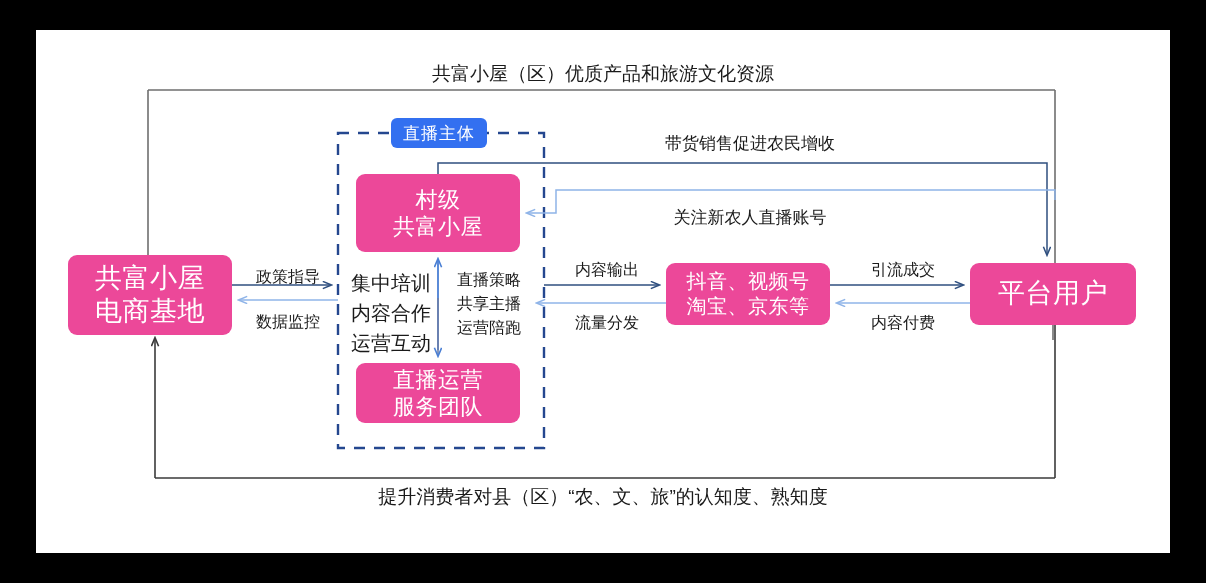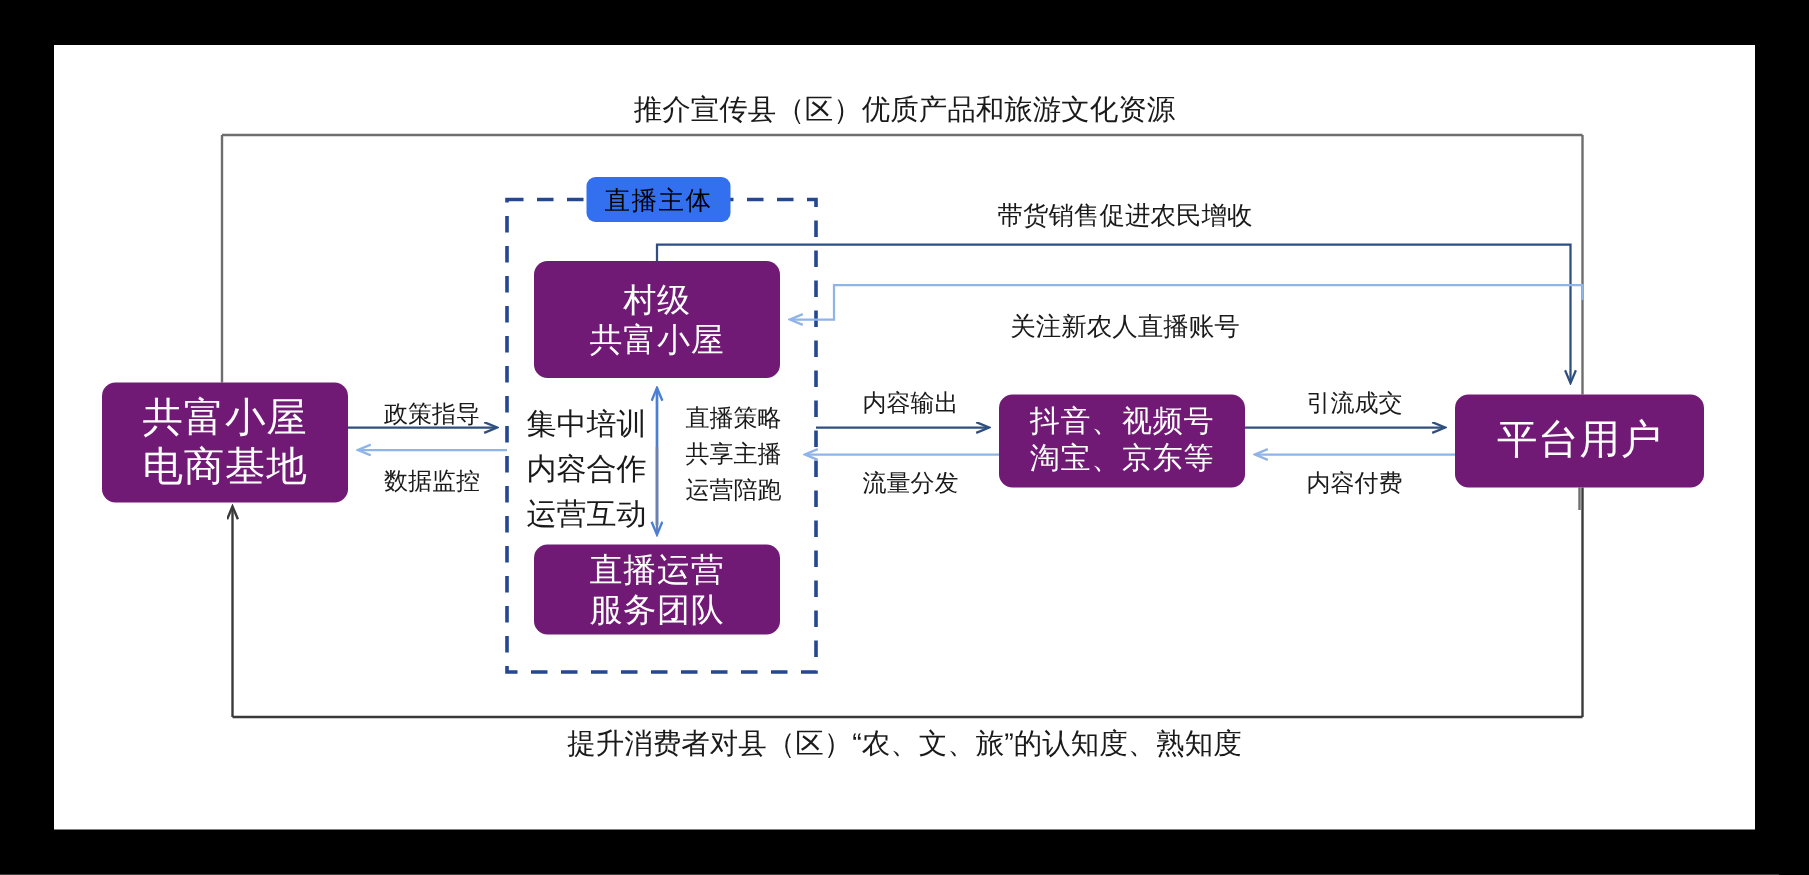--- a/index.html
+++ b/index.html
@@ -1,29 +1,29 @@
 <!DOCTYPE html>
 <html><head>
 <meta charset="utf-8">
 <style>
   html,body{margin:0;padding:0;background:#000;}
   body{width:1206px;height:583px;font-family:"Liberation Sans","DejaVu Sans",sans-serif;}
   #canvas{position:relative;width:1206px;height:583px;overflow:hidden;}
   #sheet{position:absolute;left:36px;top:30px;width:1134px;height:523px;background:#ffffff;}
   #svg{position:absolute;left:0;top:0;width:1206px;height:583px;}
   .node{position:absolute;display:flex;align-items:center;justify-content:center;
-        text-align:center;color:#ffffff;border-radius:9px;background:#701a75;
+        text-align:center;color:#ffffff;border-radius:9px;background:#ec4899;
         line-height:1.24;white-space:pre-line;letter-spacing:.5px;}
   .n-gov{left:68px;top:255px;width:164px;height:80px;font-size:27px;}
   .n-village{left:356px;top:174px;width:164px;height:78px;font-size:22px;}
   .n-team{left:356px;top:363px;width:164px;height:60px;font-size:22px;}
   .n-plat{left:666px;top:263px;width:164px;height:62px;font-size:20px;}
   .n-user{left:970px;top:263px;width:166px;height:62px;font-size:27px;}
   .badge{position:absolute;left:391px;top:118px;width:96px;height:30px;font-size:17px;
-         border-radius:6px;background:#3370F0;color:#000000;display:flex;align-items:center;
+         border-radius:6px;background:#3370F0;color:#ffffff;display:flex;align-items:center;
          justify-content:center;letter-spacing:1px;}
   .lbl{position:absolute;color:#1a1a1a;white-space:pre-line;text-align:center;line-height:1.5;}
   .t-top{left:303px;top:60px;width:600px;font-size:19px;}
   .t-bottom{left:303px;top:483px;width:600px;font-size:19px;}
   .t-sell{left:600px;top:131px;width:300px;font-size:17px;}
   .t-follow{left:600px;top:205px;width:300px;font-size:17px;}
   .t-policy{left:236px;top:265px;width:104px;font-size:16px;}
   .t-data{left:236px;top:310px;width:104px;font-size:16px;}
   .t-col1{left:348px;top:268px;width:86px;font-size:20px;}
   .t-col2{left:446px;top:268px;width:86px;font-size:16px;}
@@ -92,21 +92,21 @@
   <div class="node n-village">村级
 共富小屋</div>
   <div class="node n-team">直播运营
 服务团队</div>
   <div class="node n-plat">抖音、视频号
 淘宝、京东等</div>
   <div class="node n-user">平台用户</div>
 
   <div class="badge">直播主体</div>
 
-  <div class="lbl t-top">推介宣传县（区）优质产品和旅游文化资源</div>
+  <div class="lbl t-top">共富小屋（区）优质产品和旅游文化资源</div>
   <div class="lbl t-bottom">提升消费者对县（区）“农、文、旅”的认知度、熟知度</div>
   <div class="lbl t-sell">带货销售促进农民增收</div>
   <div class="lbl t-follow">关注新农人直播账号</div>
   <div class="lbl t-policy">政策指导</div>
   <div class="lbl t-data">数据监控</div>
   <div class="lbl t-col1">集中培训
 内容合作
 运营互动</div>
   <div class="lbl t-col2">直播策略
 共享主播

